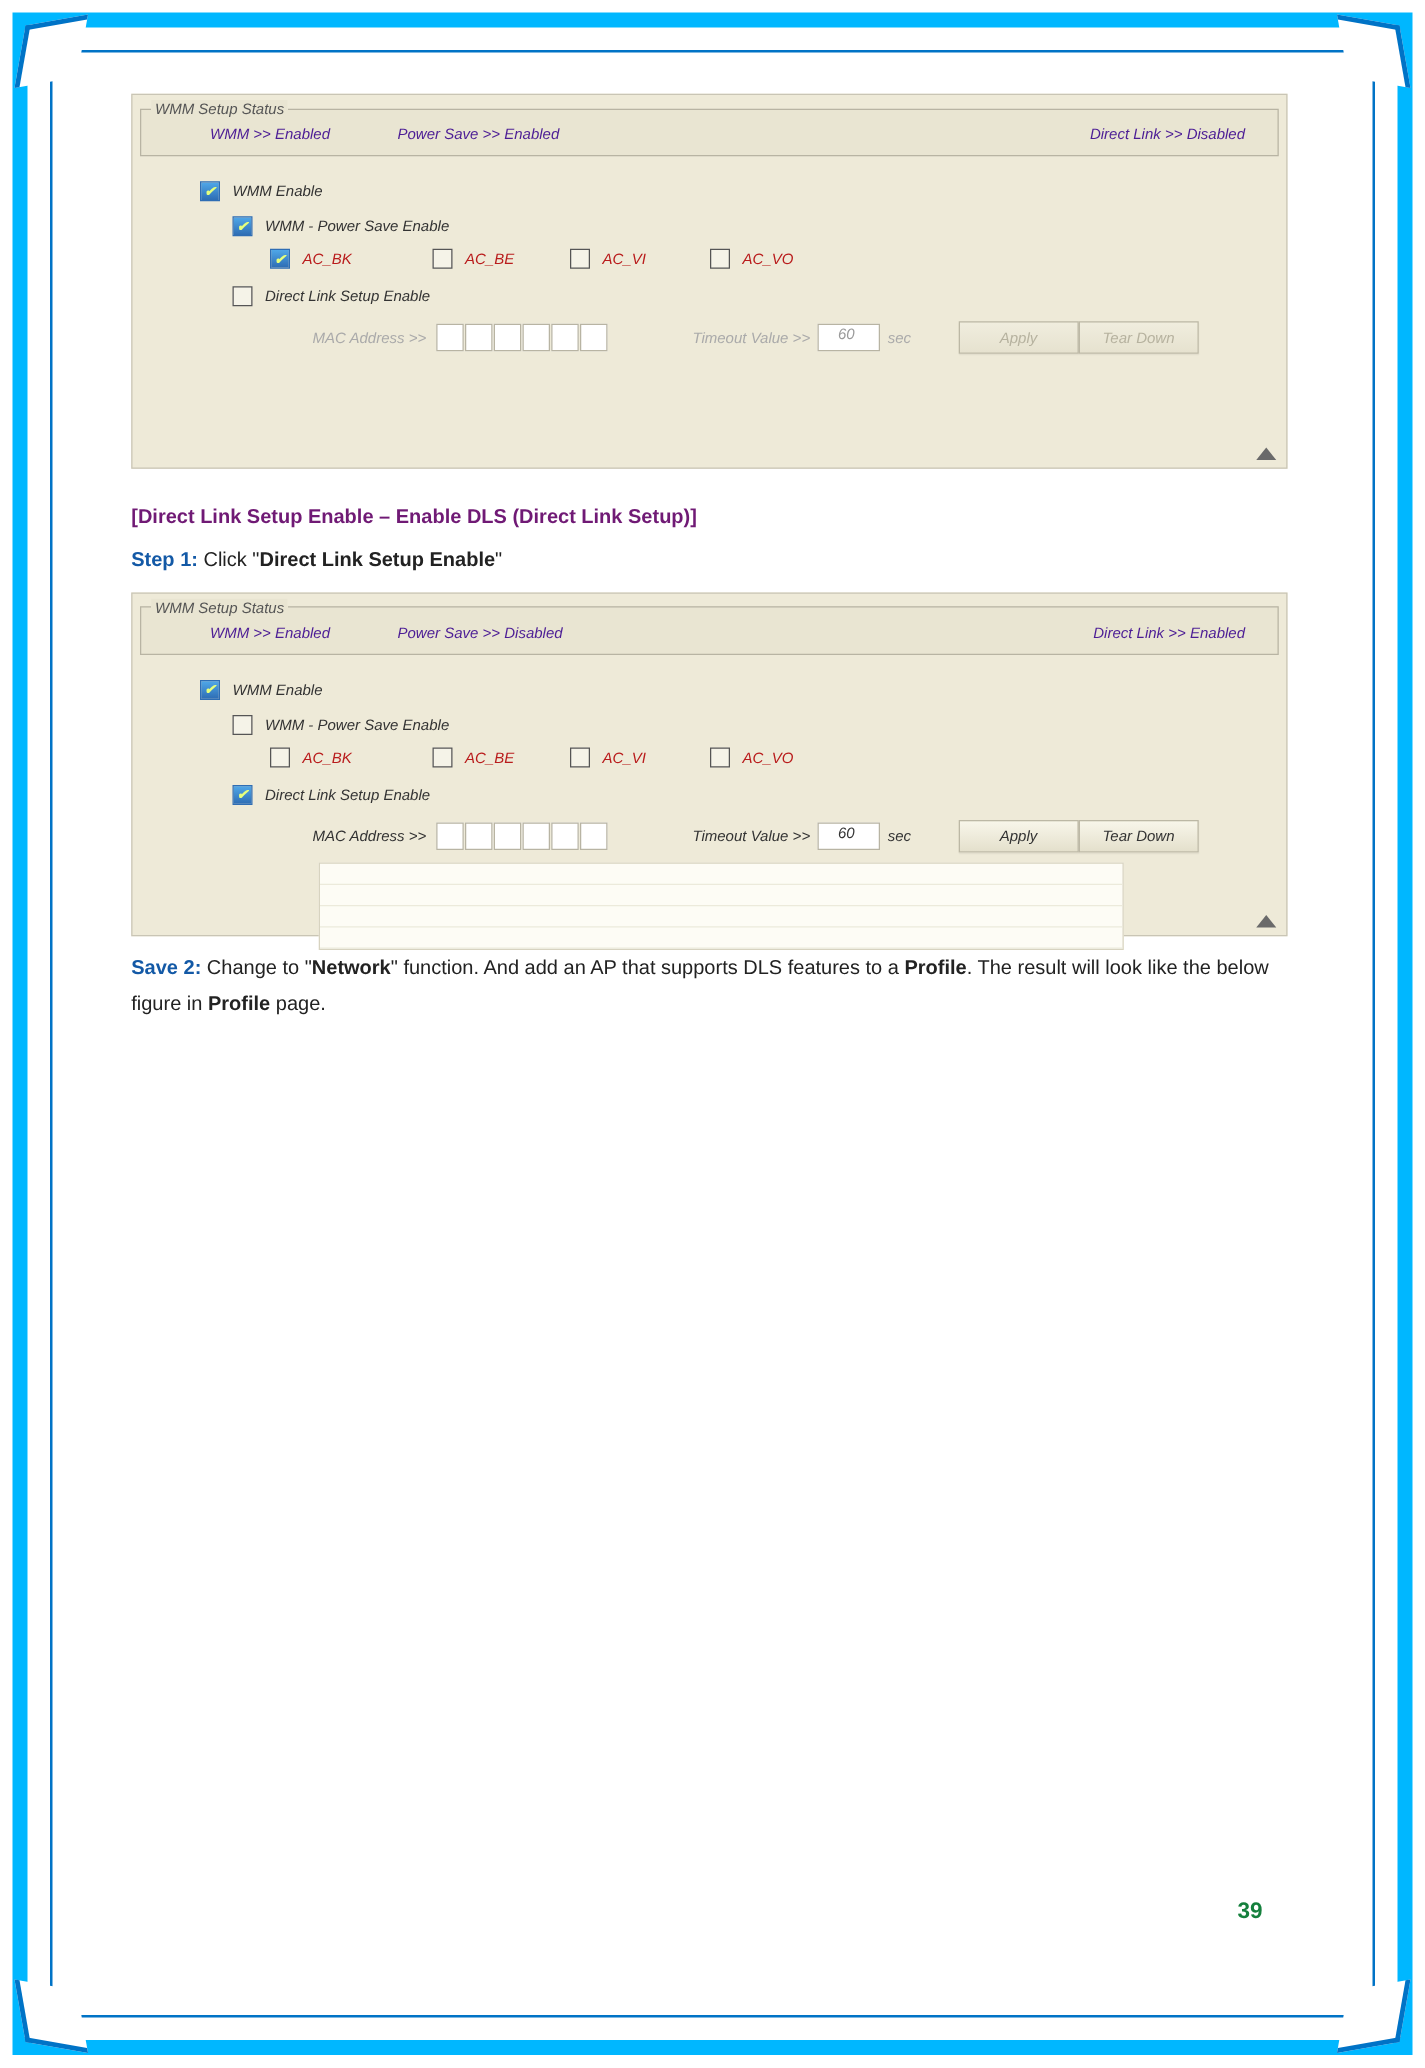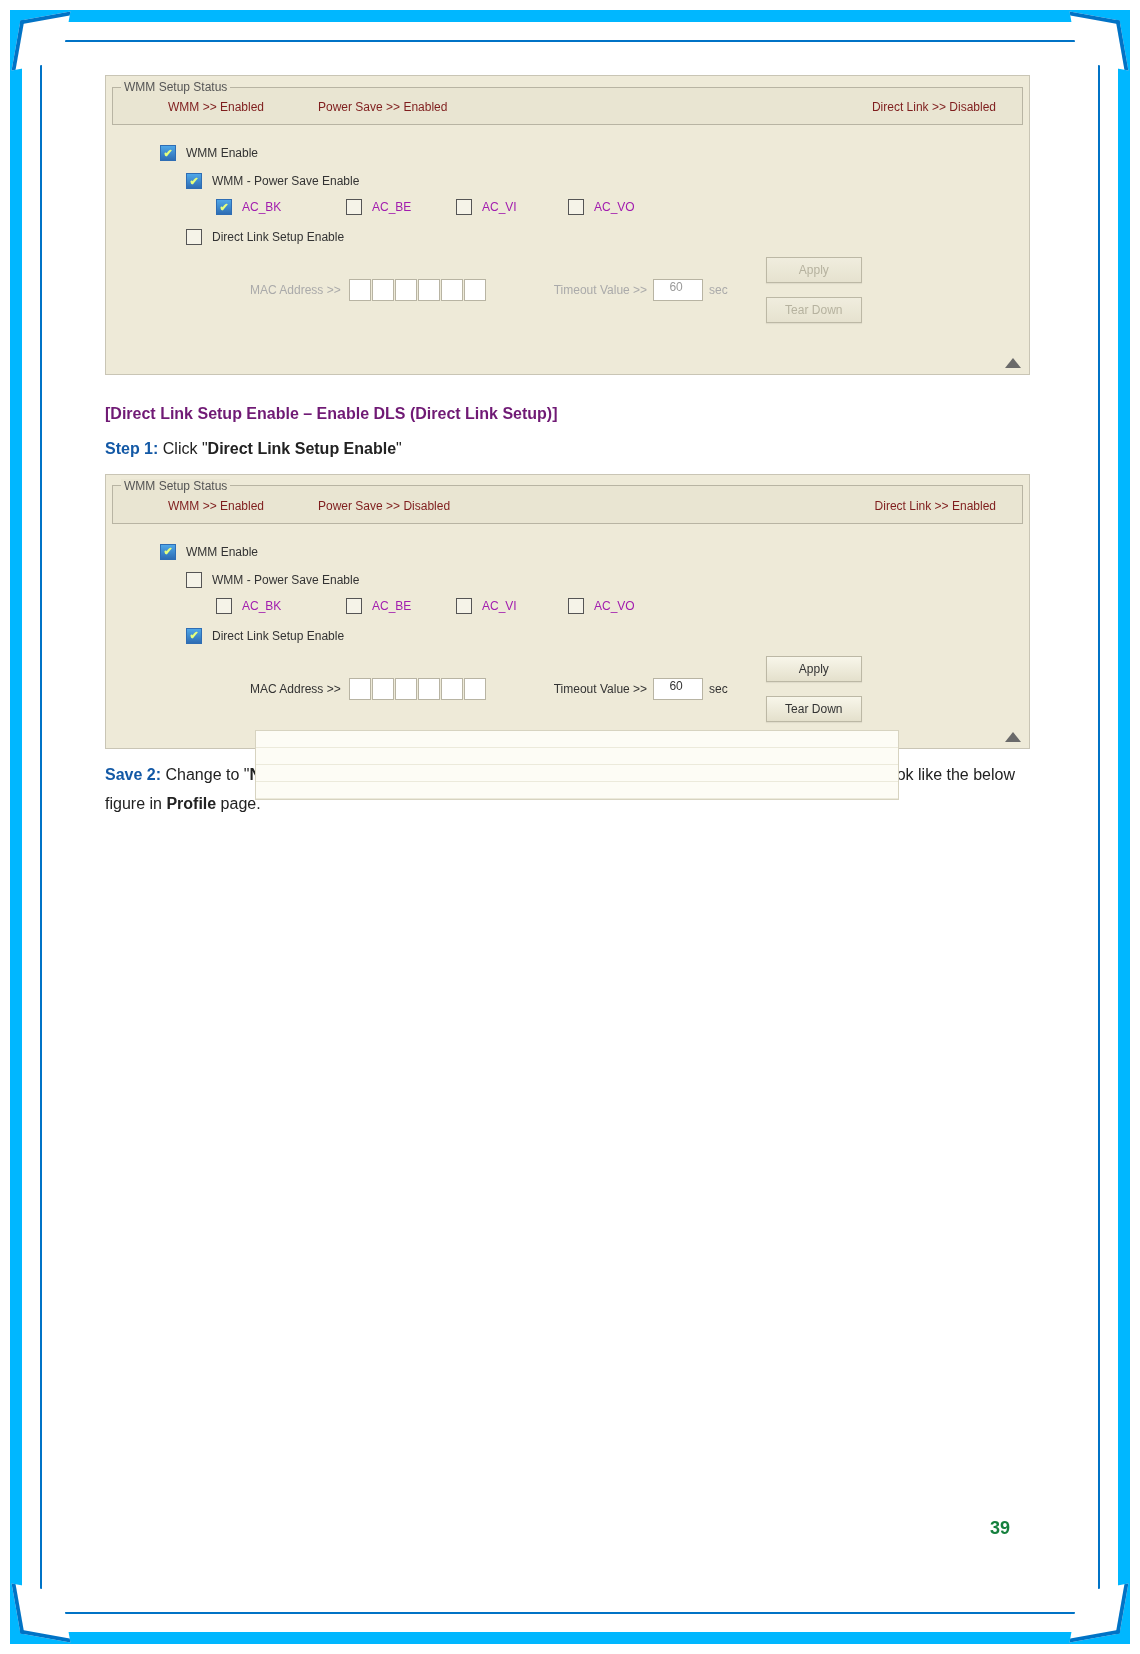--- a/index.html
+++ b/index.html
@@ -39,38 +39,39 @@
     left: 105px;
     top: 75px;
     width: 925px;
   }
   
   .panel {
     background: #eeead8;
     border: 1px solid #c9c5b5;
     position: relative;
     padding-bottom: 18px;
+    font-style: italic;
   }
   fieldset.status {
     margin: 4px 6px 6px 6px;
     border: 1px solid #b8b4a3;
     background: #e9e5d2;
   }
   fieldset.status legend {
     font-size: 12px;
     color: #555;
     margin-left: 8px;
     padding: 0 3px;
     background: #e9e5d2;
   }
   .status-row {
     display: flex;
     padding: 6px 0 10px 55px;
     font-size: 12px;
-    color: #7f1d1d;
+    color: #4c1d95;
   }
   .status-row > div:nth-child(1){ width: 150px; }
   .status-row > div:nth-child(2){ width: 320px; }
   .status-row > div:nth-child(3){ flex: 1; text-align: right; padding-right: 26px;}
   .body-area {
     padding: 8px 10px 0 34px;
     margin-left: 20px;
   }
   .row {
     display: flex;
@@ -97,21 +98,21 @@
     color: #fff;
     border-color: #2e6db4;
   }
   .cb.checked::after {
     content: "✔";
     font-size: 11px;
     color: #e6ff7d;
   }
   .dimmed { color: #aaa; }
   .ac-row { display:flex; gap: 0; padding-left: 56px; padding-top: 4px; padding-bottom: 8px;}
-  .ac-item { display:flex; align-items:center; font-size:12px; color:#a21caf; }
+  .ac-item { display:flex; align-items:center; font-size:12px; color:#b91c1c; }
   .ac-item:nth-child(1){ width:130px; }
   .ac-item:nth-child(2){ width:110px; }
   .ac-item:nth-child(3){ width:112px; }
   .ac-item:nth-child(4){ width:130px; }
   .mac-row {
     display:flex; align-items:center;
     padding-left: 90px;
     padding-top: 6px;
     gap: 8px;
     font-size: 12px;
@@ -133,21 +134,21 @@
     width: 50px; height: 22px;
     border: 1px solid #b8b4a3;
     background: #fff;
     text-align: center;
     padding-right: 4px;
     font-size: 12px;
     color:#9a9a9a;
   }
   .timeout-input.on { color:#333; }
   .btn-col {
-    display:flex; flex-direction:column; gap:14px;
+    display:flex; flex-direction:row; gap:0;
     margin-left: 30px;
   }
   .btn {
     width: 96px; height: 26px;
     background: linear-gradient(#f8f6ea, #e4e0cc);
     border: 1px solid #bcb8a5;
     font-size: 12px;
     display:flex; align-items:center; justify-content:center;
     color:#333;
     box-shadow: 0 1px 1px rgba(0,0,0,0.06);

